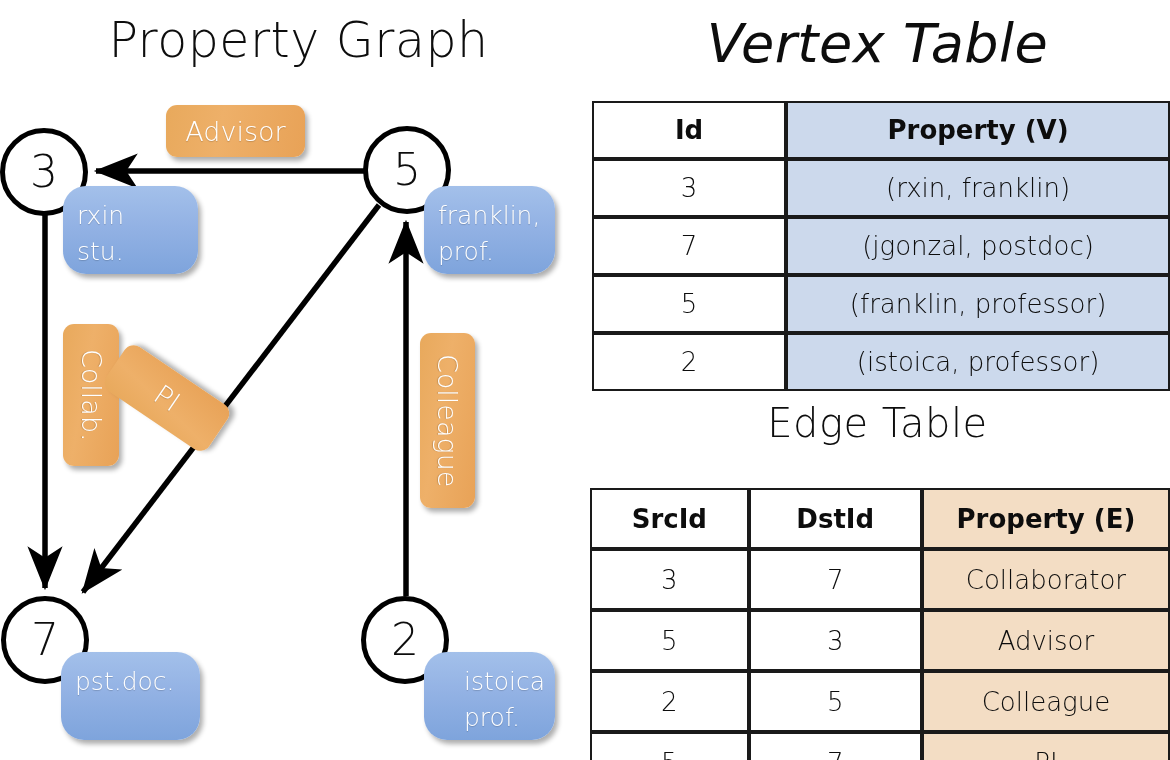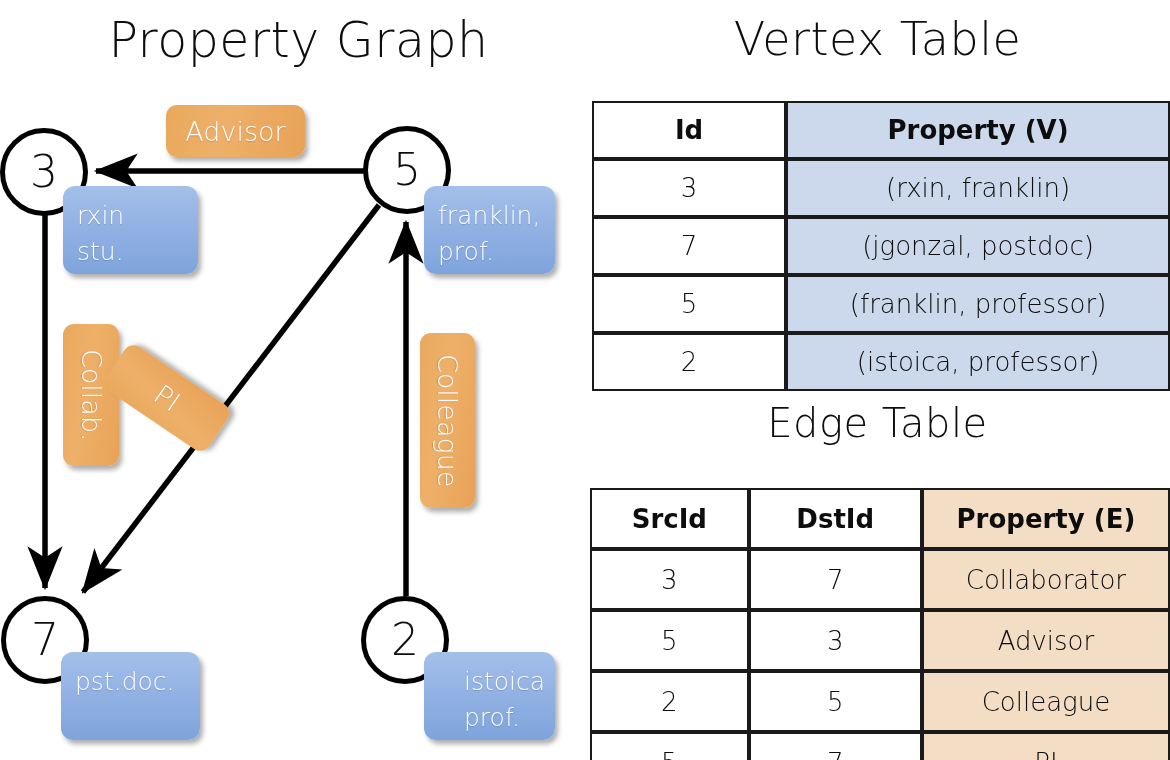--- a/index.html
+++ b/index.html
@@ -26,21 +26,22 @@
     letter-spacing: 0.5px;
   }
   #title-property-graph {
     left: 6px; top: 12px; width: 585px;
     text-align: center;
     font-size: 49px;
   }
   #title-vertex-table {
     left: 585px; top: 12px; width: 585px;
     text-align: center;
-    font-size: 46px;
+    font-size: 54px;
+    font-style: italic;
   }
   #title-edge-table {
     left: 585px; top: 400px; width: 585px;
     text-align: center;
     font-size: 40px;
   }
 
   
   #graph-panel {
     position: absolute;
@@ -67,21 +68,21 @@
     font-family: "DejaVu Sans", sans-serif;
     font-weight: 300;
     font-size: 44px;
     color: #0d0d0d;
     line-height: 1;
   }
 
   
   .prop-box {
     position: absolute;
-    border-radius: 12px;
+    border-radius: 23px;
     background: linear-gradient(to bottom, #a3c0ea 0%, #93b2e4 45%, #7ea4dc 100%);
     box-shadow: 3px 4px 5px rgba(0,0,0,0.32);
     color: #ffffff;
     font-family: "DejaVu Sans", sans-serif;
     font-weight: 300;
     font-size: 25px;
     line-height: 1.45;
     padding: 12px 14px;
     box-sizing: border-box;
     text-shadow: 0 1px 1px rgba(0,0,0,0.18);

